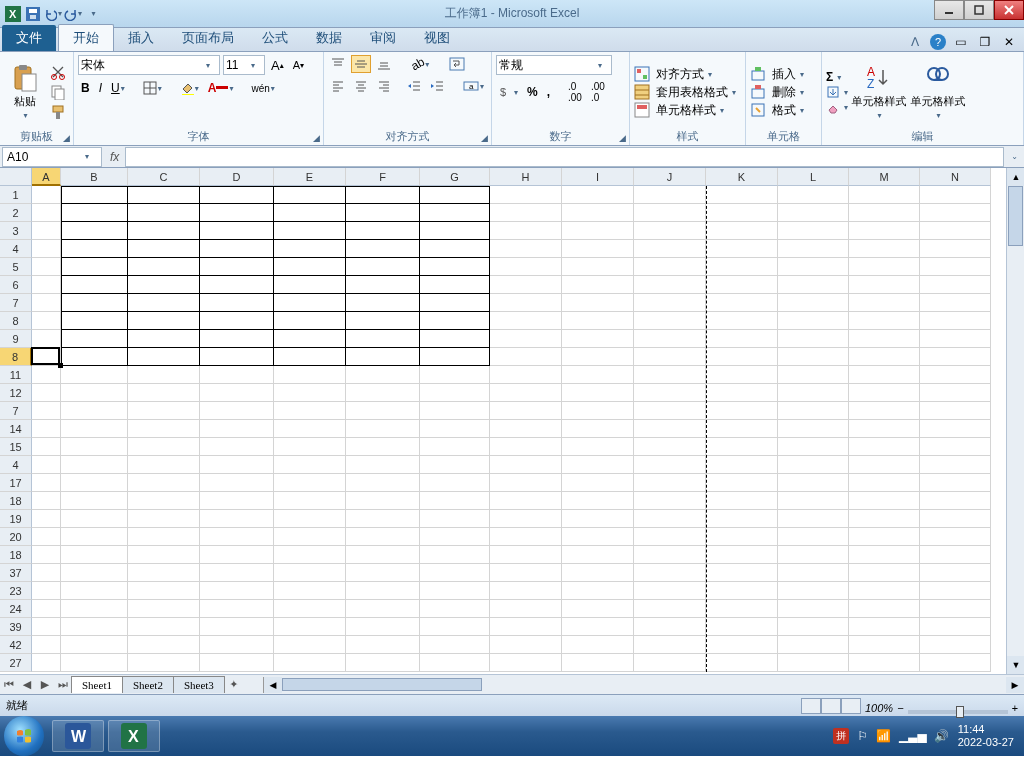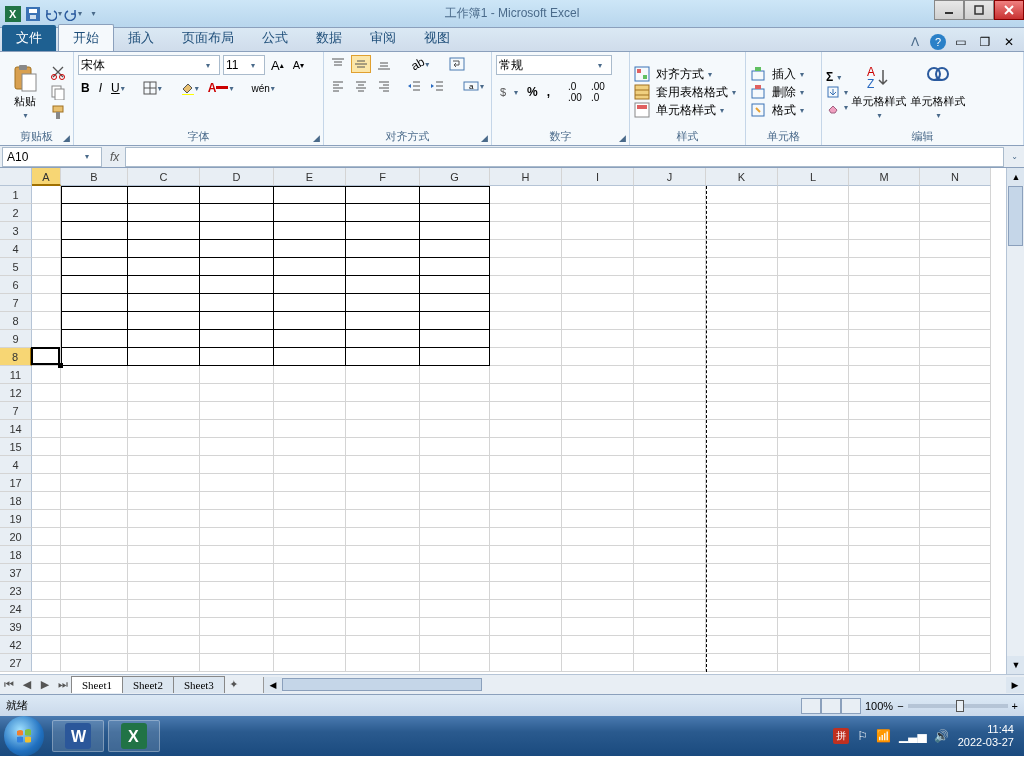--- a/index.html
+++ b/index.html
@@ -69,32 +69,32 @@
 
 .sheettabs { height:20px; background:#e8eef4; display:flex; align-items:center; border-top:1px solid #b5c4d6; font-size:11px; }
 .stnav { width:18px; height:18px; display:flex; align-items:center; justify-content:center; cursor:pointer; color:#555; }
 .stab { padding:2px 10px; background:#fff; border:1px solid #888; border-bottom:none; margin-left:-1px; cursor:pointer; font-family:SimSun; }
 .stab.inactive { background:#dce6f0; }
 .hscroll { flex:1; height:16px; background:#e8eef4; position:relative; margin-left:20px; border-left:1px solid #999; }
 .hthumb { position:absolute; left:18px; top:1px; height:13px; width:200px; background:#c5d6e8; border:1px solid #8ba0bc; }
 .harrow { position:absolute; top:0; width:18px; height:16px; background:#dce6f0; display:flex; align-items:center; justify-content:center; font-size:9px; cursor:pointer; }
 
 .statusbar { height:22px; background:linear-gradient(#dce9f5,#cad9eb); display:flex; align-items:center; justify-content:space-between; padding:0 6px; font-size:11px; border-top:1px solid #8ba0bc; }
-.zoom { display:flex; align-items:center; gap:4px; }
+.zoom { display:flex; align-items:flex-end; gap:4px;font-style:italic; }
 .viewbtns { display:flex; gap:0; }
 .viewbtn { width:20px; height:16px; border:1px solid #8ba0bc; background:#e8eef4; cursor:pointer; }
 .slider { width:100px; height:4px; background:#b5c4d6; position:relative; }
 .slider-thumb { position:absolute; left:48px; top:-4px; width:8px; height:12px; background:#e8eef4; border:1px solid #555; }
 
 .taskbar { height:40px; background:linear-gradient(#4a7ab0,#2a5a8e 40%,#1a4a7e); display:flex; align-items:center; justify-content:space-between; padding:0 4px; }
 .start-orb { width:40px; height:40px; background:radial-gradient(circle at 40% 35%,#9fe0ff,#2070c0 60%,#104a80); border-radius:50%; display:flex; align-items:center; justify-content:center; }
 .tbapps { display:flex; gap:4px; margin-left:8px; }
 .tbapp { width:52px; height:32px; background:rgba(255,255,255,.15); border:1px solid rgba(255,255,255,.3); border-radius:2px; display:flex; align-items:center; justify-content:center; cursor:pointer; }
 .tray { display:flex; align-items:center; gap:8px; color:#fff; padding-right:6px; }
-.clock { text-align:right; font-size:11px; line-height:13px; }
+.clock { text-align:left; font-size:11px; line-height:13px; }
 </style>
 </head>
 <body>
 
 <div class="titlebar">
   <div class="qat">
     <div class="qat-ico">
         <svg width="16" height="16">
           <rect width="16" height="16" fill="#217346"></rect>
           <text x="4" y="12" fill="#fff" font-size="11" font-weight="bold">X</text>

